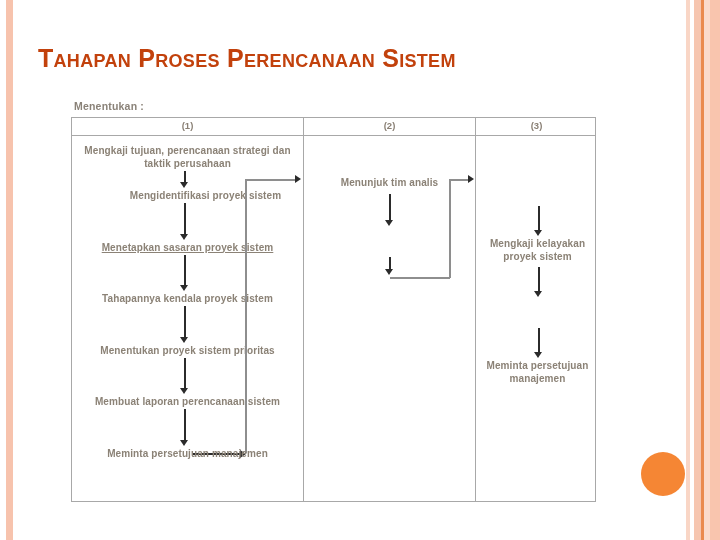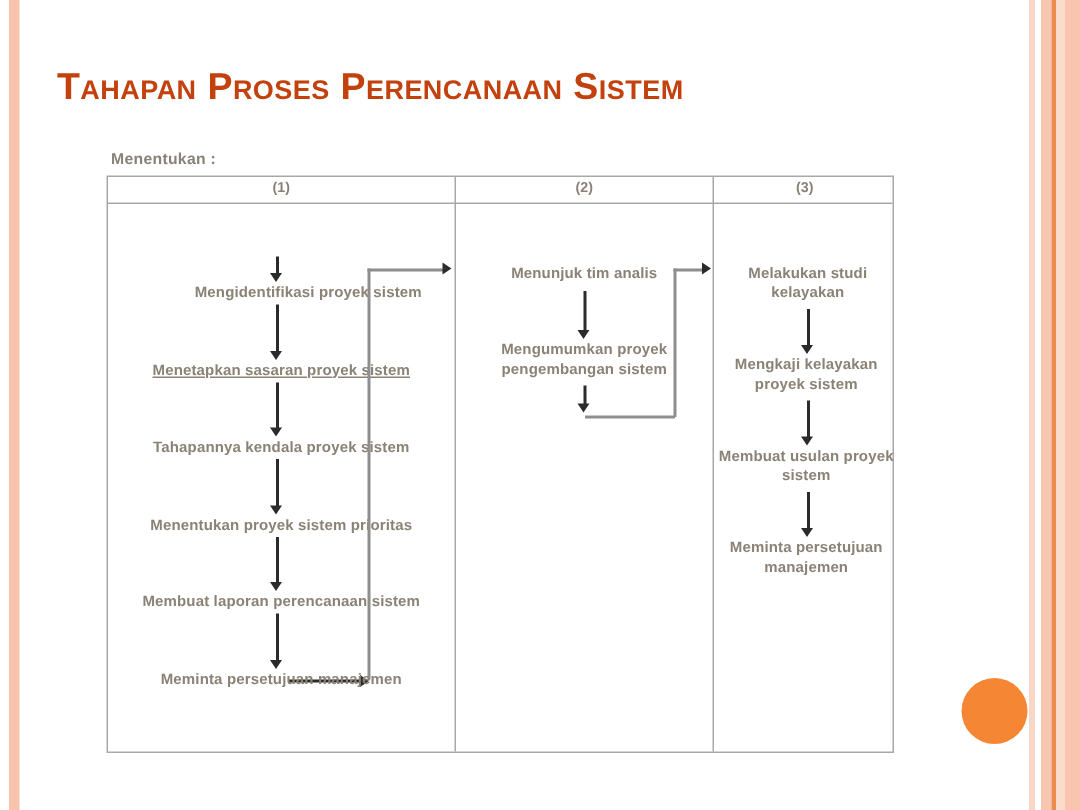--- a/index.html
+++ b/index.html
@@ -195,20 +195,21 @@
     <div id="table-frame">
 
       <div id="header-rule"></div>
       <div class="col-divider d1"></div>
       <div class="col-divider d2"></div>
 
       <div class="col-head h1">(1)</div>
       <div class="col-head h2">(2)</div>
       <div class="col-head h3">(3)</div>
 
+      <div class="node" style="left:6px;  top:26px;  width:219px;">Mengkaji tujuan, perencanaan strategi dan taktik perusahaan</div>
       <div class="vline" style="left: 112px; top: 53px; height: 12px;"></div>
       <div class="arrow-down" style="left: 108px; top: 64px;"></div>
 
       <div class="node" style="left: 24px; top: 71px; width: 219px;">Mengidentifikasi proyek sistem</div>
       <div class="vline" style="left: 112px; top: 85px; height: 32px;"></div>
       <div class="arrow-down" style="left: 108px; top: 116px;"></div>
 
       <div class="node" style="left: 6px; top: 122.5px; width: 219px; text-decoration: underline;">Menetapkan sasaran proyek sistem</div>
       <div class="vline" style="left: 112px; top: 137px; height: 31px;"></div>
       <div class="arrow-down" style="left: 108px; top: 167px;"></div>
@@ -221,33 +222,30 @@
       <div class="vline" style="left: 112px; top: 240px; height: 31px;"></div>
       <div class="arrow-down" style="left: 108px; top: 270px;"></div>
 
       <div class="node" style="left: 6px; top: 277px; width: 219px;">Membuat laporan perencanaan sistem</div>
       <div class="vline" style="left: 112px; top: 291px; height: 32px;"></div>
 
       <div class="node" style="left:238px; top:58px; width:159px;">Menunjuk tim analis</div>
       <div class="vline" style="left:317px; top:76px;  height:28px;"></div>
       <div class="arrow-down" style="left:313px; top:102px;"></div>
 
-      <div class="node" style="left:238px; top:109px; width:159px;">Mengumumkan proyek pengembangan sistem</div>
       <div class="vline" style="left:317px; top:139px; height:14px;"></div>
       <div class="arrow-down" style="left:313px; top:151px;"></div>
 
-      <div class="node" style="left:410px; top:58px; width:113px;">Melakukan studi kelayakan</div>
       <div class="vline" style="left:466px; top:88px;  height:26px;"></div>
       <div class="arrow-down" style="left:462px; top:112px;"></div>
 
       <div class="node" style="left:406px; top:119px; width:119px;">Mengkaji kelayakan proyek sistem</div>
       <div class="vline" style="left:466px; top:149px; height:26px;"></div>
       <div class="arrow-down" style="left:462px; top:173px;"></div>
 
-      <div class="node" style="left:406px; top:180px; width:119px;">Membuat usulan proyek sistem</div>
       <div class="vline" style="left:466px; top:210px; height:26px;"></div>
       <div class="arrow-down" style="left:462px; top:234px;"></div>
 
       <div class="node" style="left:406px; top:241px; width:119px;">Meminta persetujuan manajemen</div>
 
       <div class="hline" style="left: 120px; top: 335px; width: 50px;"></div>
       <div class="arrow-right" style="left: 168px; top: 331.5px;"></div>
       <div class="gline-v" style="left: 173px; top: 61px; height: 274px;"></div>
       <div class="gline-h" style="left:173px; top:61px;  width:52px;"></div>
       <div class="arrow-right" style="left:223px; top:57px;"></div>

